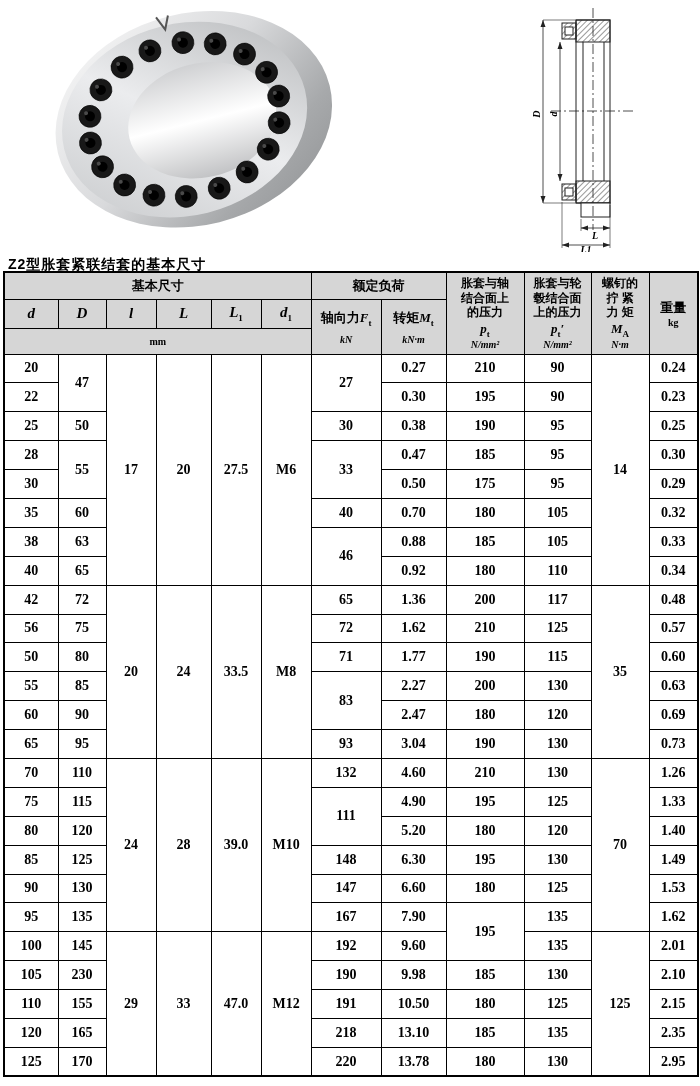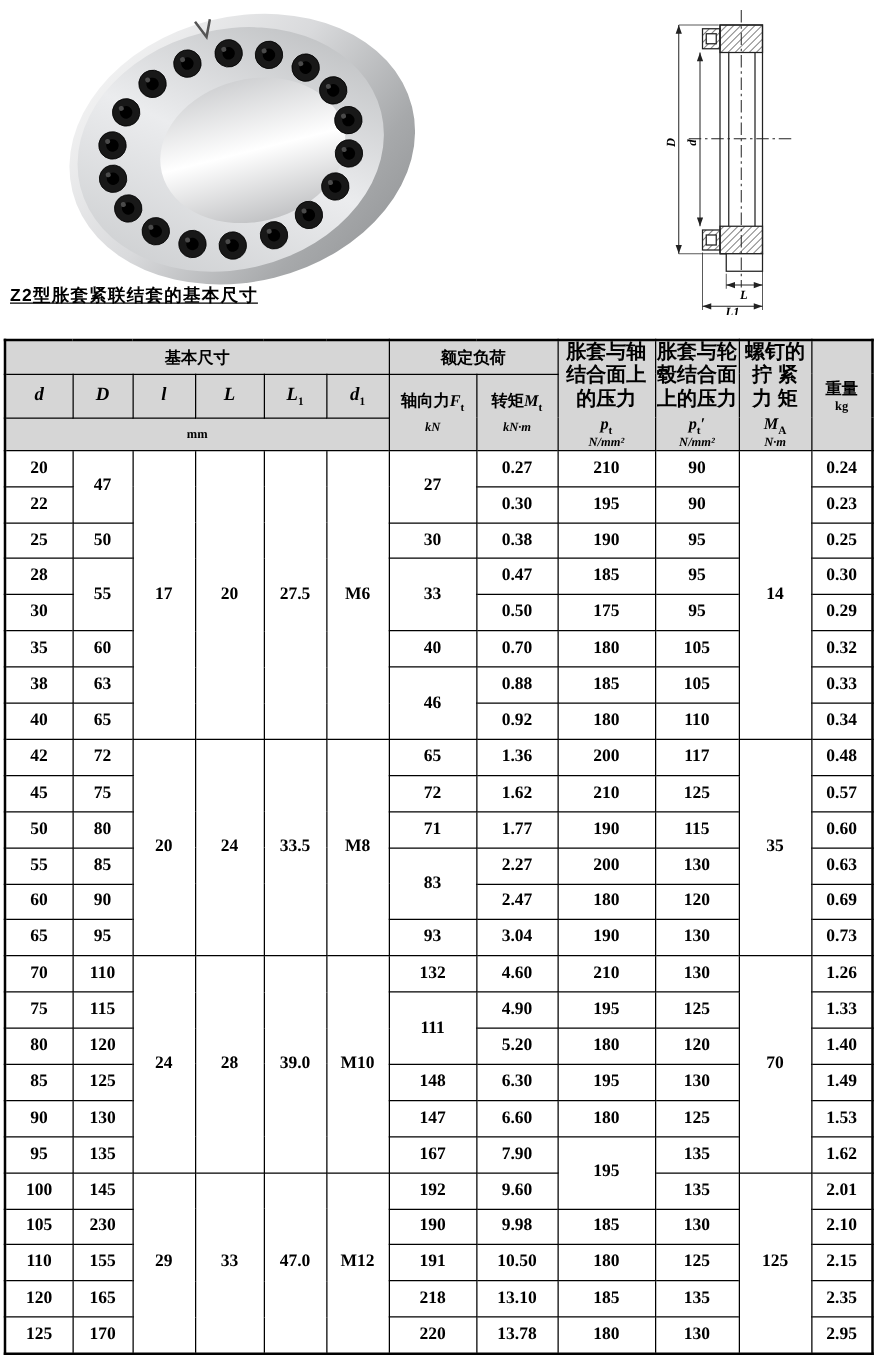--- a/index.html
+++ b/index.html
@@ -5,35 +5,35 @@
   html,body{margin:0;padding:0;}
   body{
     width:700px;height:1086px;position:relative;background:#ffffff;
     font-family:"Liberation Serif", serif;color:#000;
   }
   
   .photo-wrap{position:absolute;left:22px;top:6px;width:320px;height:232px;}
   .drawing-wrap{position:absolute;left:505px;top:0px;width:192px;height:252px;}
   
   .page-title{
-    position:absolute;left:8px;top:228px;font-family:"Liberation Sans",sans-serif;
-    font-size:14px;font-weight:bold;letter-spacing:1px;text-decoration:underline;
+    position:absolute;left:8px;top:256px;font-family:"Liberation Sans",sans-serif;
+    font-size:14px;font-weight:bold;letter-spacing:1px;
   }
   
   table.spec{
     position:absolute;left:3px;top:271px;width:694px;
     border-collapse:collapse;table-layout:fixed;
     border:2px solid #000;
   }
   table.spec th, table.spec td{
     border:1px solid #000;text-align:center;vertical-align:middle;padding:0;
   }
   thead th{background:#d6d6d6;font-weight:bold;margin-top:35px;}
   .cn{font-family:"Liberation Sans",sans-serif;font-size:13px;font-weight:bold;}
-  .cn-sm{font-family:"Liberation Sans",sans-serif;font-size:16px;font-weight:bold;line-height:1.18;}
+  .cn-sm{font-family:"Liberation Sans",sans-serif;font-size:12px;font-weight:bold;line-height:1.18;}
   .sym{font-family:"Liberation Serif",serif;font-style:italic;font-weight:bold;font-size:15px;}
   .sym-sm{font-family:"Liberation Serif",serif;font-style:italic;font-weight:bold;font-size:13px;}
   .unit{font-family:"Liberation Serif",serif;font-style:italic;font-weight:bold;font-size:10px;}
   sub{font-size:9px;font-weight:bold;}
   .hrow1{height:27px;} .hrow2{height:29px;} .hrow3{height:26px;}
   tbody td{
     font-family:"Liberation Serif",serif;font-weight:bold;font-size:14px;
     background:#ffffff;
   }
   tbody tr{height:28.9px;padding-left:15px;}
@@ -332,21 +332,21 @@
         <td rowspan="6">33.5</td>
         <td rowspan="6">M8</td>
         <td>65</td>
         <td>1.36</td>
         <td>200</td>
         <td>117</td>
         <td rowspan="6">35</td>
         <td>0.48</td>
       </tr>
       <tr>
-        <td>45</td>
+        <td>56</td>
         <td>75</td>
         <td>72</td>
         <td>1.62</td>
         <td>210</td>
         <td>125</td>
         <td>0.57</td>
       </tr>
       <tr>
         <td>50</td>
         <td>80</td>

